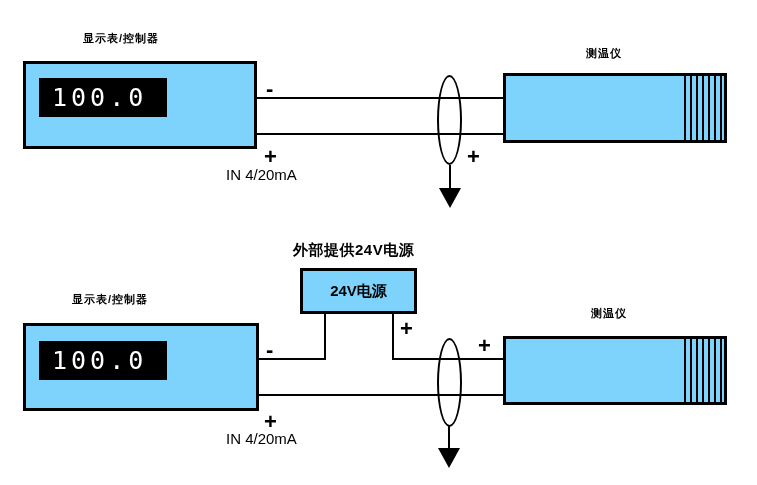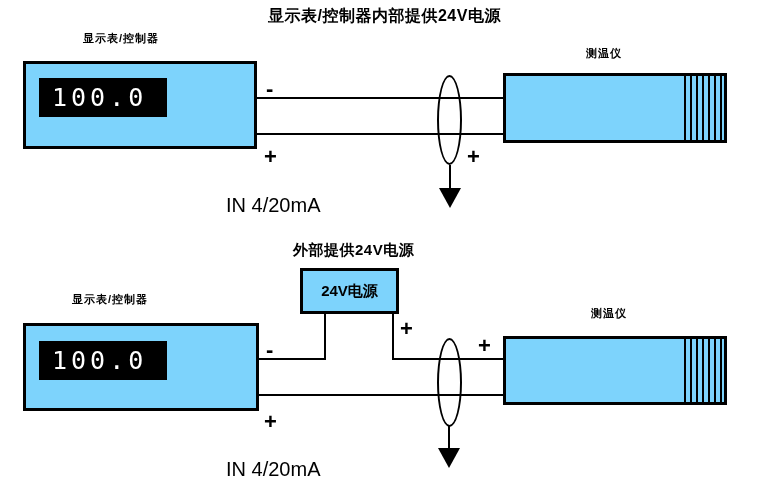--- a/index.html
+++ b/index.html
@@ -12,34 +12,33 @@
   .wire-h{position:absolute;height:2px;background:#000;}
   .wire-v{position:absolute;width:2px;background:#000;}
   .display{position:absolute;background:#000;color:#fff;display:flex;align-items:center;
            font-family:"DejaVu Sans Mono","Liberation Mono",monospace;
            font-size:25px;letter-spacing:4px;padding-left:13px;box-sizing:border-box;}
   .shield{position:absolute;border:2px solid #000;border-radius:50%;background:transparent;box-sizing:border-box;}
   .ground-head{position:absolute;width:0;height:0;border-left:11px solid transparent;
                border-right:11px solid transparent;border-top:20px solid #000;}
   .polarity{position:absolute;font-weight:bold;font-size:22px;line-height:1;}
   .minus{position:absolute;font-weight:bold;font-size:22px;line-height:1;}
-  .in-label{position:absolute;font-size:20px;white-space:nowrap;margin-top:28px;}
+  .in-label{position:absolute;font-size:15px;white-space:nowrap;}
   .hatch{position:absolute;top:0;bottom:0;right:0;width:44px;
          background:repeating-linear-gradient(to right,transparent 0,transparent 4px,#000 4px,#000 6px);}
   .psu-label{font-weight:bold;font-size:15px;}
   .psu{display:flex;align-items:center;justify-content:center;}
 </style>
 </head>
 <body>
 
 <div class="page">
 
   <section class="abs" style="left:0;top:0;width:757px;height:243px;">
 
-    <div class="abs title-text" style="left:268px;top:6px;">显示表/控制器内部提供24V电源</div>
 
     <div class="abs dev-label" style="left:83px;top:31px;">显示表/控制器</div>
 
     <div class="box" style="left:23px;top:61px;width:234px;height:88px;">
       <div class="display" style="left:13px;top:14px;width:128px;height:39px;">
         <span>100.0</span>
       </div>
     </div>
 
     <div class="wire-h" style="left:257px;top:97px;width:247px;"></div>
@@ -57,21 +56,21 @@
     <div class="abs dev-label" style="left:586px;top:46px;">测温仪</div>
     <div class="box" style="left:503px;top:73px;width:224px;height:70px;">
       <div class="hatch"></div>
     </div>
   </section>
 
   <section class="abs" style="left:0;top:228px;width:757px;height:242px;">
 
     <div class="abs title-text" style="left:293px;top:13px;font-size:15px;">外部提供24V电源</div>
 
-    <div class="box psu" style="left:300px;top:40px;width:99px;height:46px;">
+    <div class="box psu" style="left:300px;top:40px;width:117px;height:46px;">
       <span class="psu-label">24V电源</span>
     </div>
     <div class="wire-v" style="left:324px;top:84px;height:48px;"></div>
     <div class="wire-v" style="left:392px;top:84px;height:48px;"></div>
     <div class="polarity" style="left:400px;top:90px;">+</div>
 
     <div class="abs dev-label" style="left:72px;top:64px;">显示表/控制器</div>
 
     <div class="box" style="left:23px;top:95px;width:236px;height:88px;">
       <div class="display" style="left:13px;top:15px;width:128px;height:39px;">

